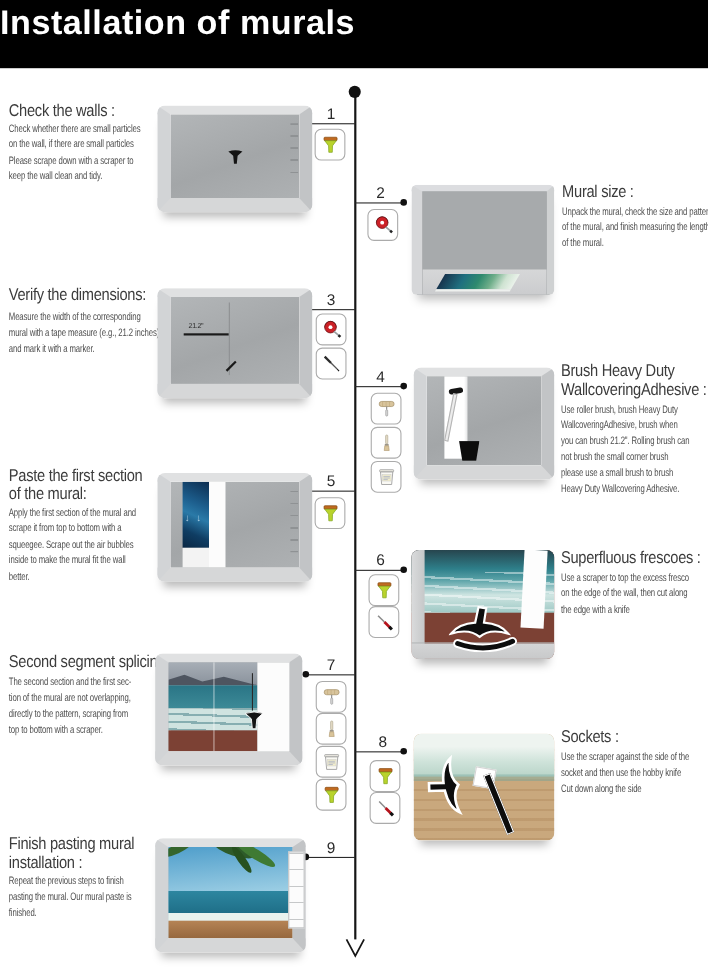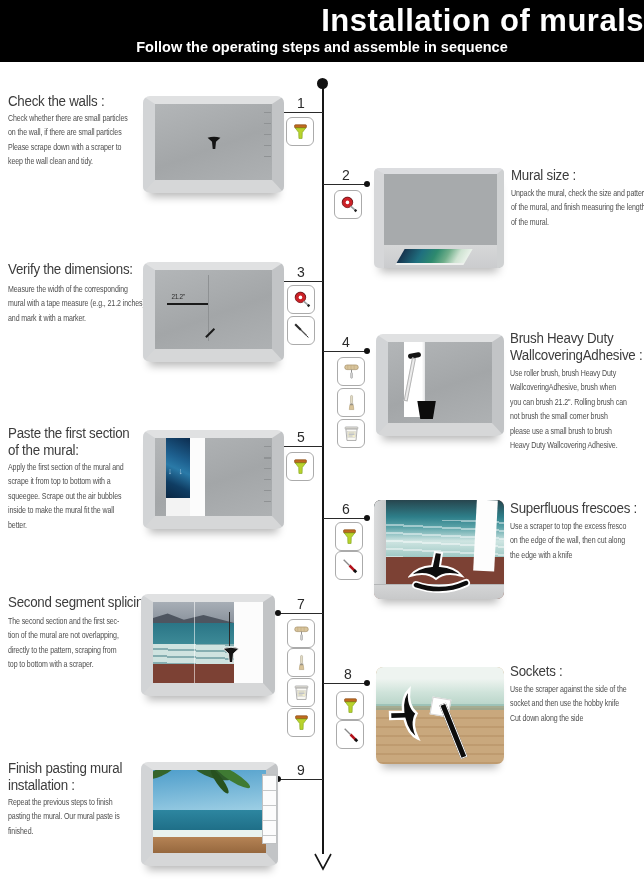--- a/index.html
+++ b/index.html
@@ -1,21 +1,21 @@
 <!DOCTYPE html>
 <html><head>
 <meta charset="utf-8">
 <style>
   html,body{margin:0;padding:0;background:#fff;}
   #canvas{position:relative;width:644px;height:879px;background:#fff;overflow:hidden;
           font-family:"Liberation Sans",sans-serif;}
 
   
   .header{position:absolute;left:0;top:0;width:644px;height:62px;background:#000;}
-  .header .title{position:absolute;left:0;top:3px;width:100%;text-align:right;color:#fff;
+  .header .title{position:absolute;left:0;top:3px;width:100%;text-align:left;color:#fff;
                  font-size:31px;font-weight:600;letter-spacing:.5px;}
   .header .subtitle{position:absolute;left:0;top:39px;width:100%;text-align:center;color:#fff;
                  font-size:14.5px;font-weight:600;}
 
   
   .tl-line{position:absolute;left:322px;top:84px;width:2px;height:770px;background:#161616;}
   .tl-dot-top{position:absolute;left:317px;top:78px;width:11px;height:11px;border-radius:50%;background:#111;}
   .tl-arrow{position:absolute;left:312px;top:850px;}
 
   
@@ -53,21 +53,20 @@
   .measure-label{position:absolute;font-size:6.5px;color:#2d2d2d;letter-spacing:-.3px;}
   .arrowchar{position:absolute;font-size:9px;color:rgba(195,222,240,.85);}
 </style>
 </head>
 <body>
 
 <div id="canvas">
 
   <div class="header">
     <div class="title">Installation of murals</div>
-    <div class="subtitle">Follow the operating steps and assemble in sequence</div>
   </div>
 
   <div class="tl-line"></div>
   <div class="tl-dot-top"></div>
   <svg class="tl-arrow" width="22" height="22" viewBox="0 0 22 22">
     <path d="M3 4 L11 19 L19 4" fill="none" stroke="#161616" stroke-width="1.6"></path>
   </svg>
 
   <h3 class="h" style="left:8px;top:93px">Check the walls :</h3>
   <p class="b" style="left:8px;top:111px">Check whether there are small particles

